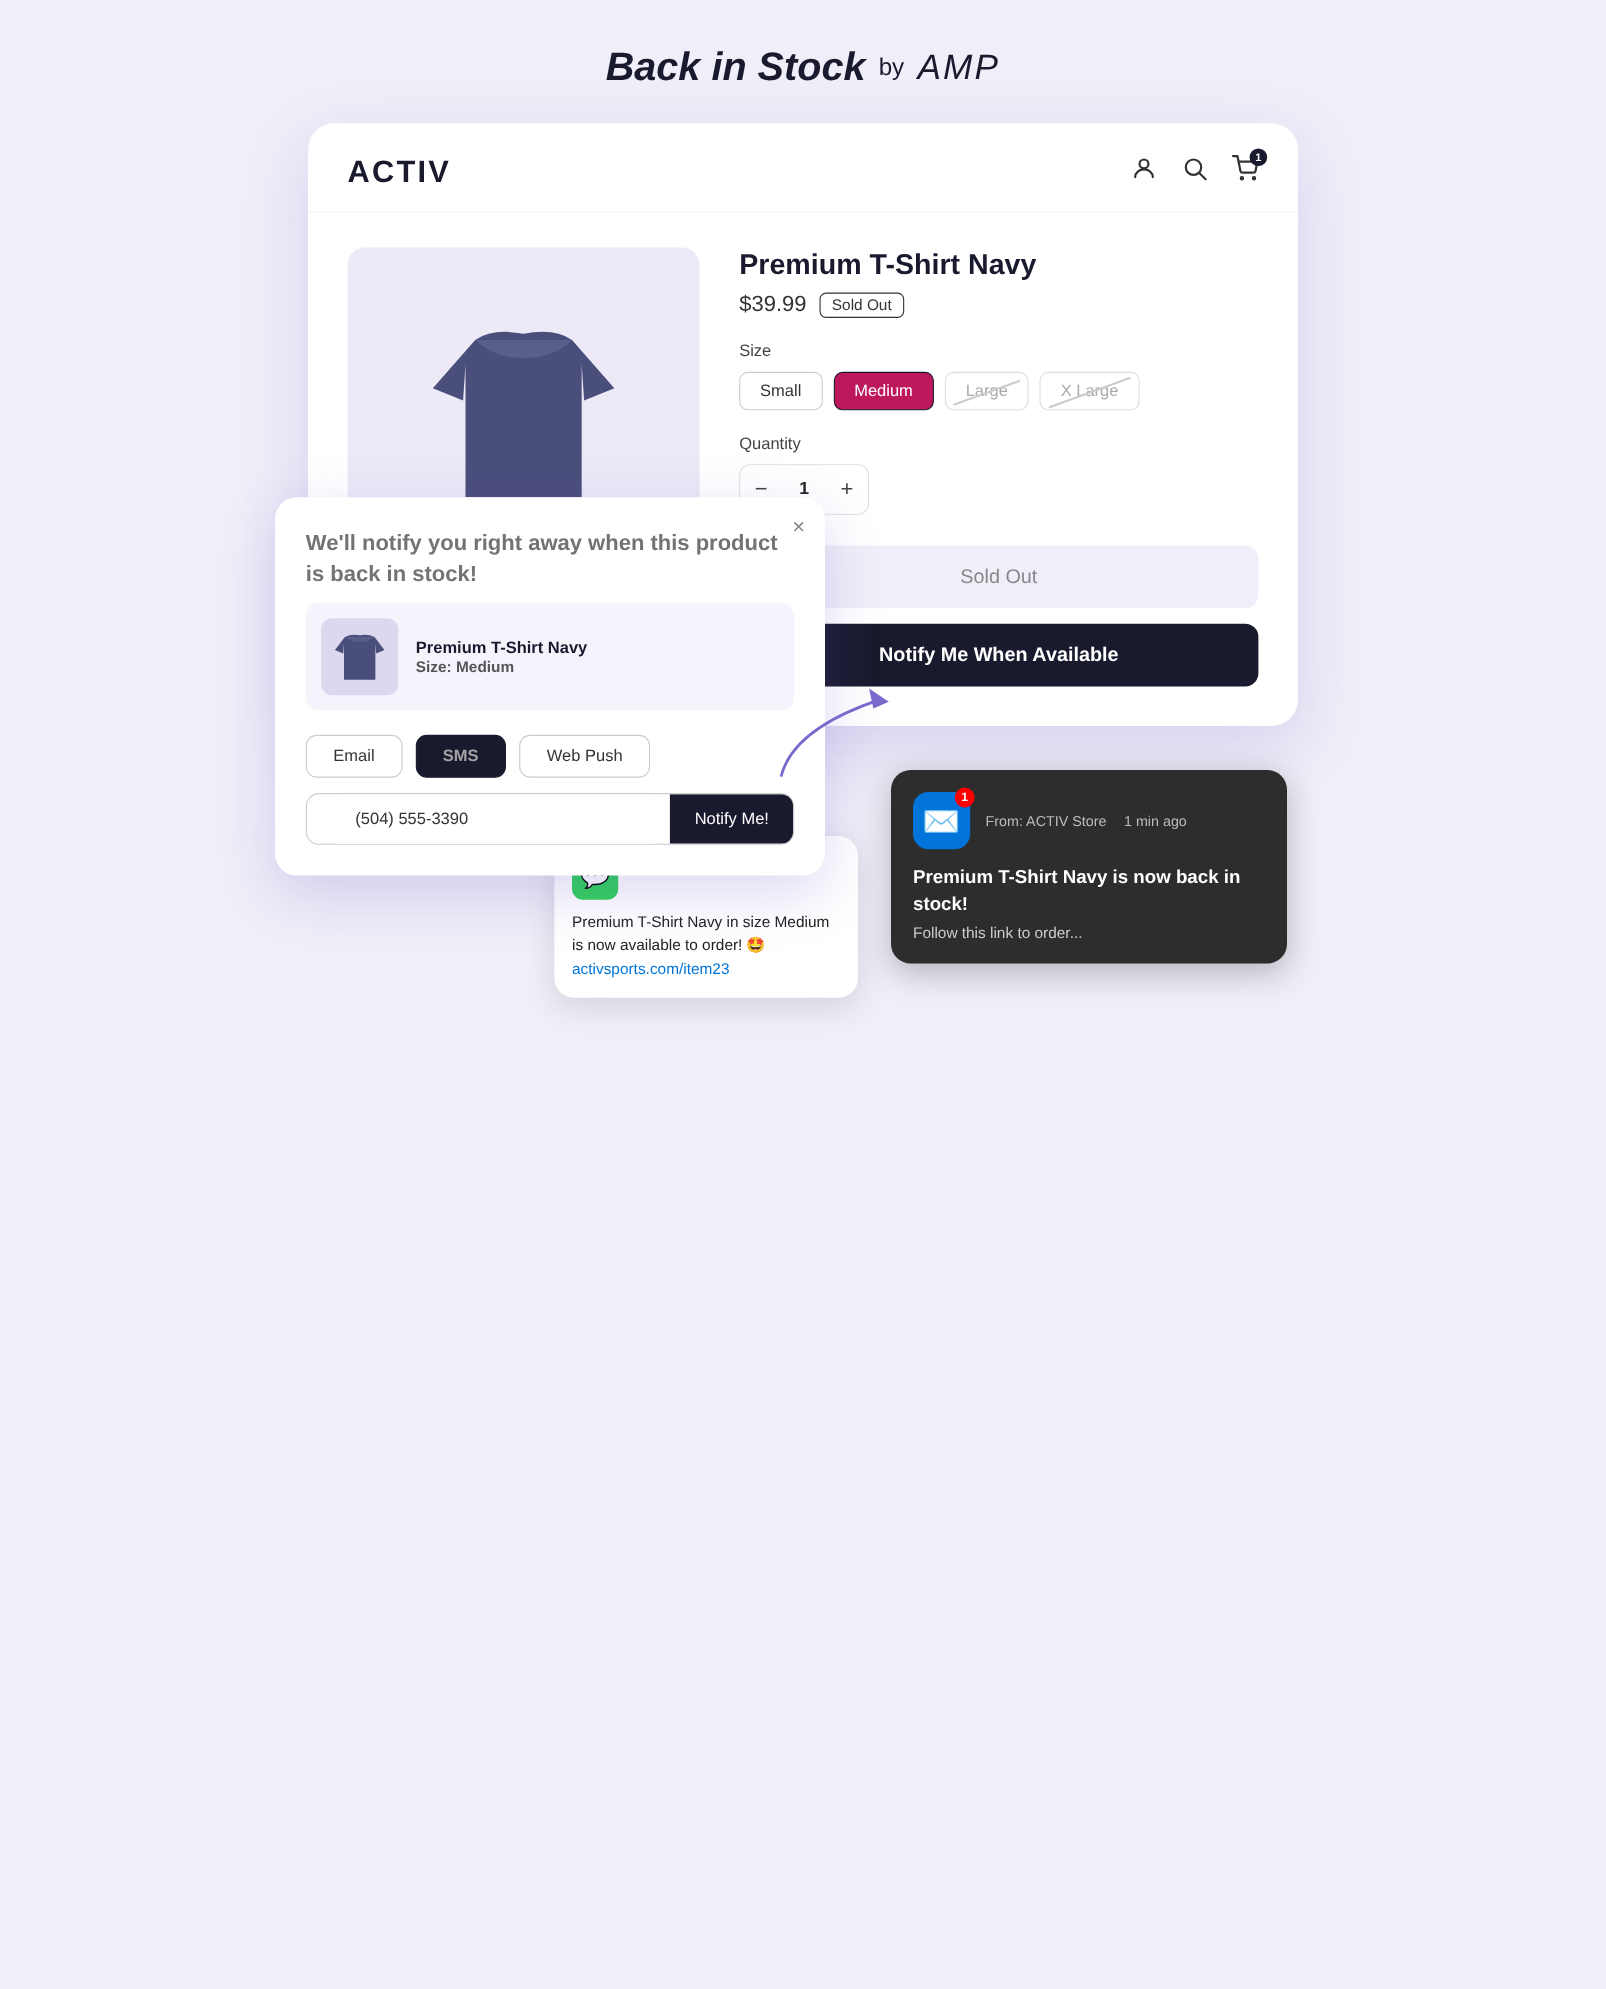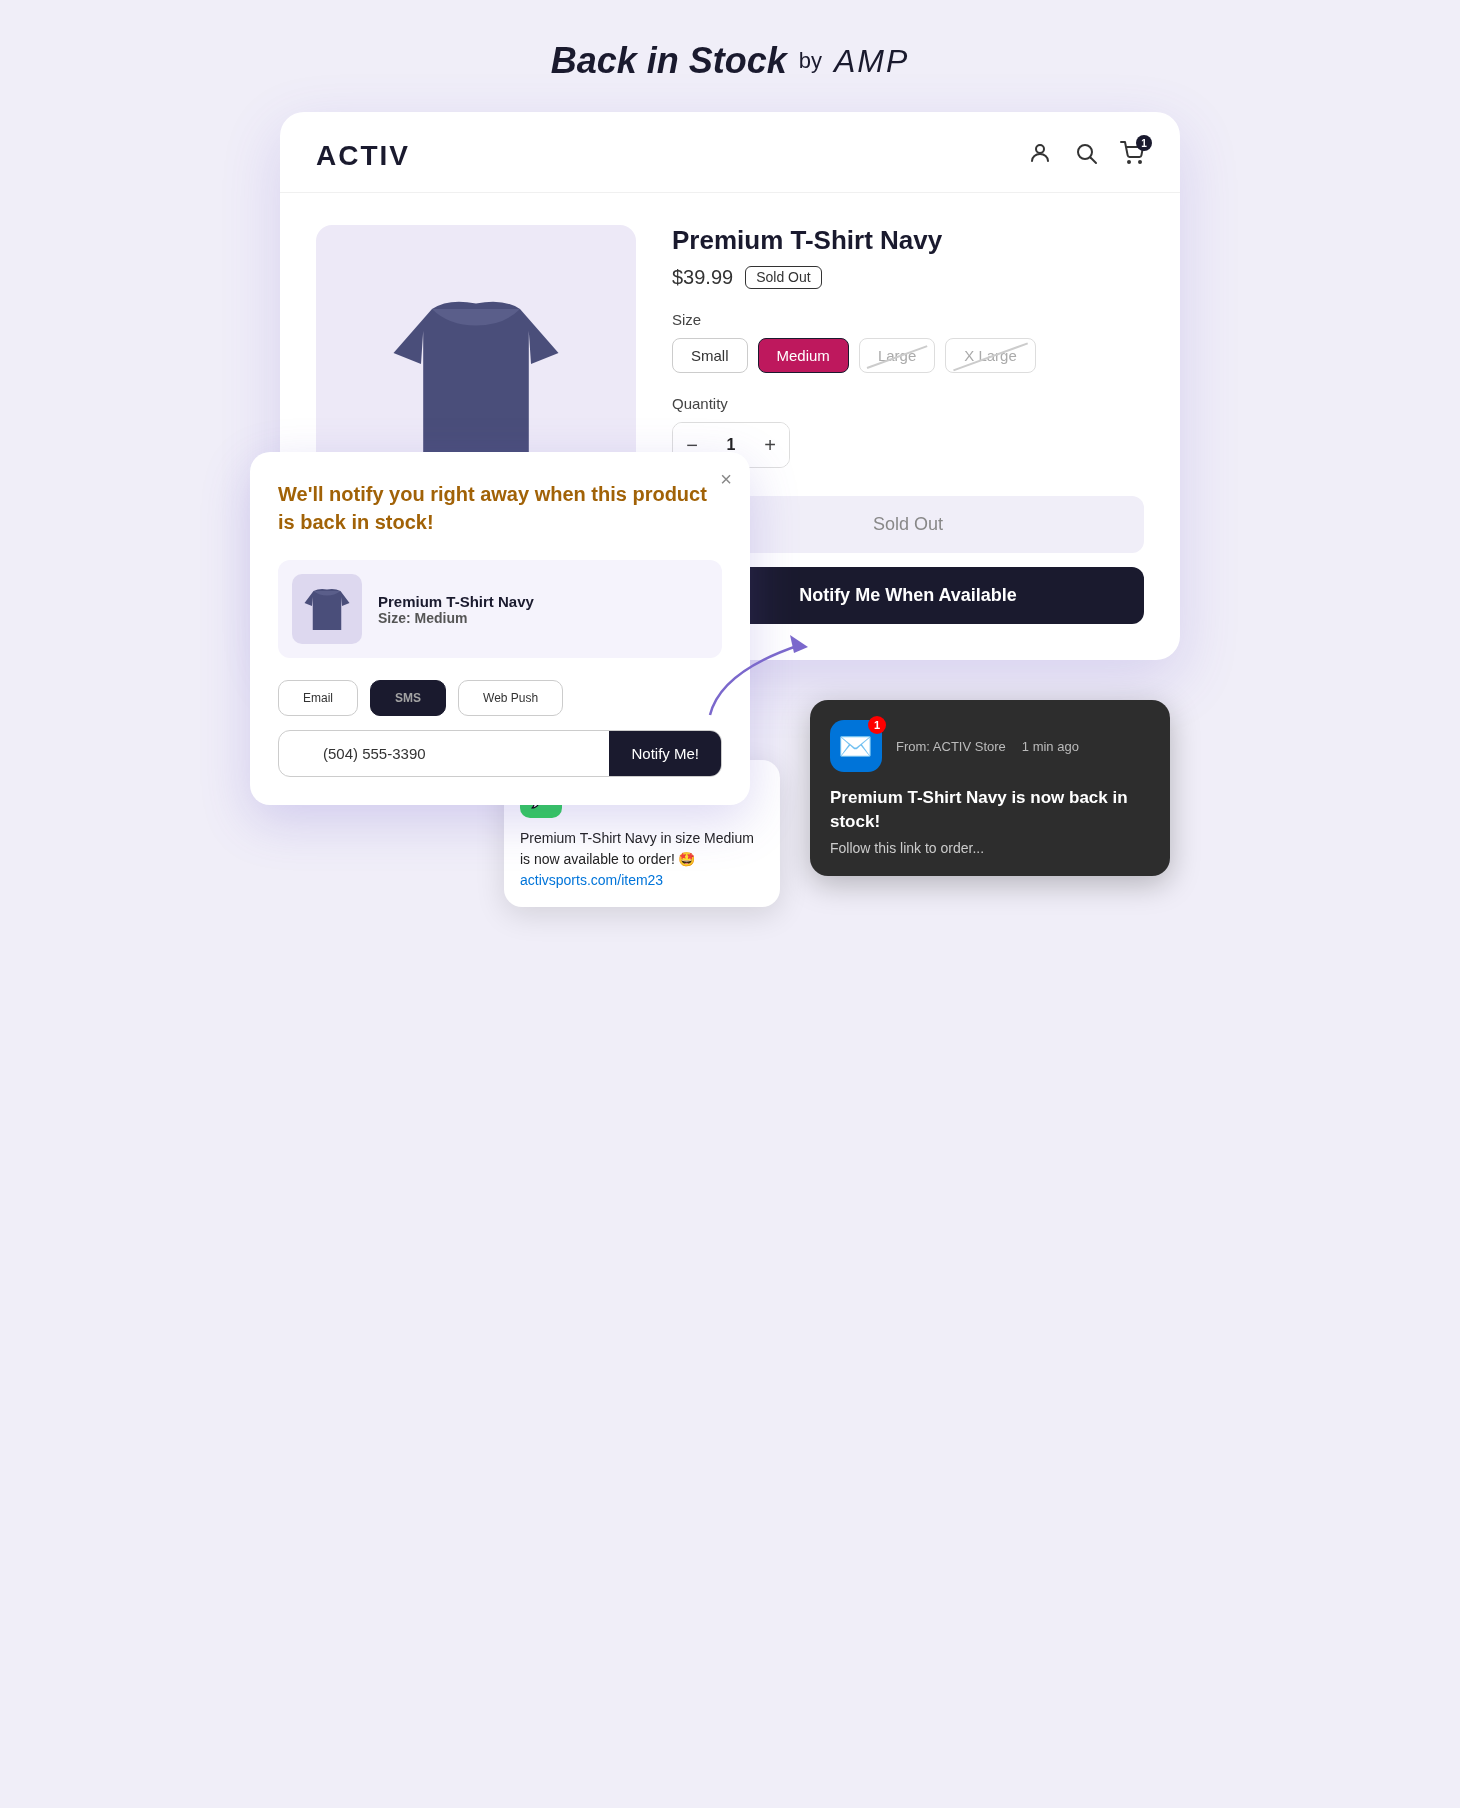--- a/index.html
+++ b/index.html
@@ -262,23 +262,23 @@
       font-size: 20px;
       color: #888;
       cursor: pointer;
       background: none;
       border: none;
     }
 
     .popup-heading {
       font-size: 20px;
       font-weight: 700;
-      color: #a16207;
+      color: #737373;
       line-height: 1.4;
-      margin-bottom: 24px;
+      margin-bottom: 12px;
     }
 
     .popup-product-row {
       display: flex;
       align-items: center;
       gap: 16px;
       background: #f5f3fc;
       border-radius: 12px;
       padding: 14px;
       margin-bottom: 22px;
@@ -310,21 +310,21 @@
     .channel-btns {
       display: flex;
       gap: 12px;
       margin-bottom: 14px;
     }
 
     .channel-btn {
       border: 1.5px solid #ccc;
       border-radius: 10px;
       padding: 10px 24px;
-      font-size: 12px;
+      font-size: 15px;
       cursor: pointer;
       background: white;
       color: #333;
     }
 
     .channel-btn.active {
       background: #1a1a2e;
       color: #a3a3a3;
       border-color: #1a1a2e;
       font-weight: 700;

